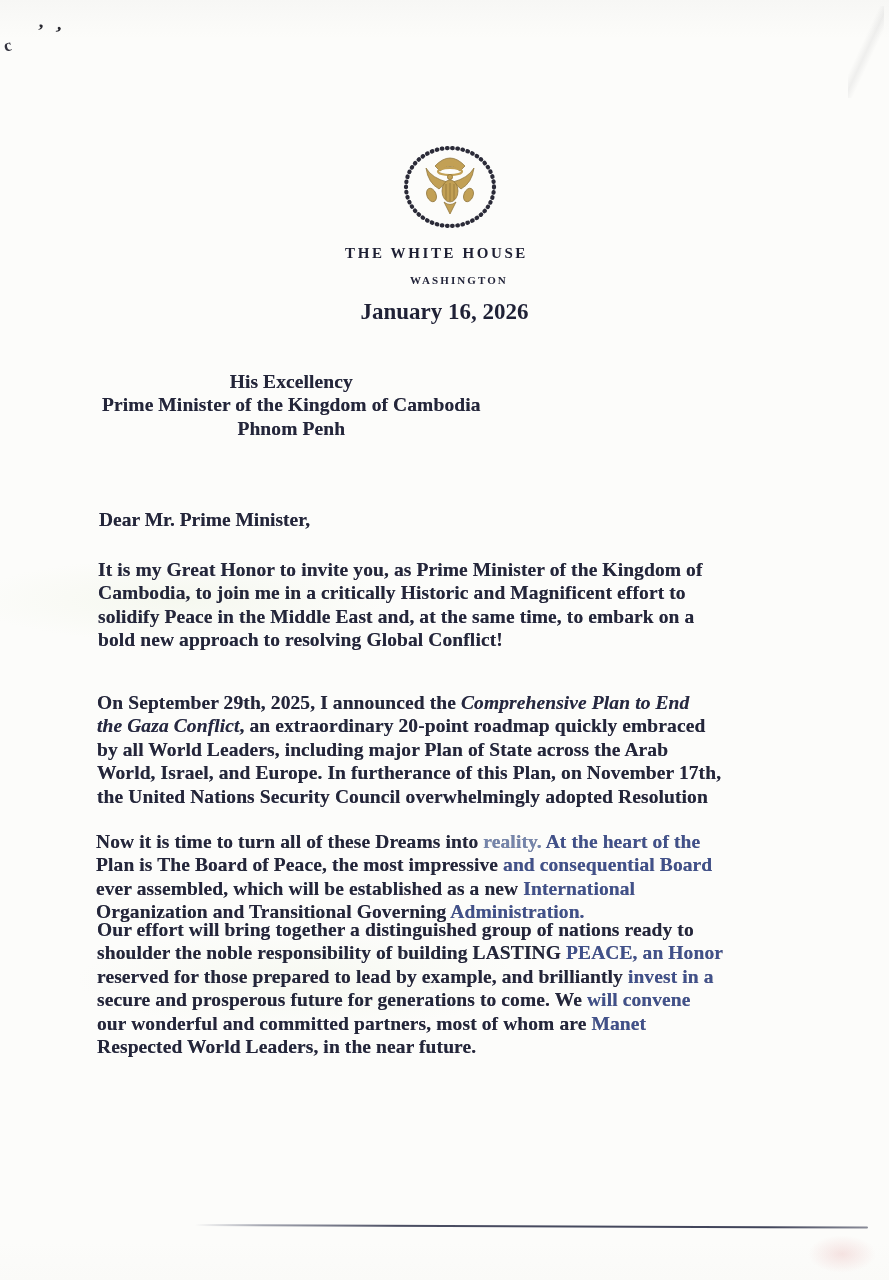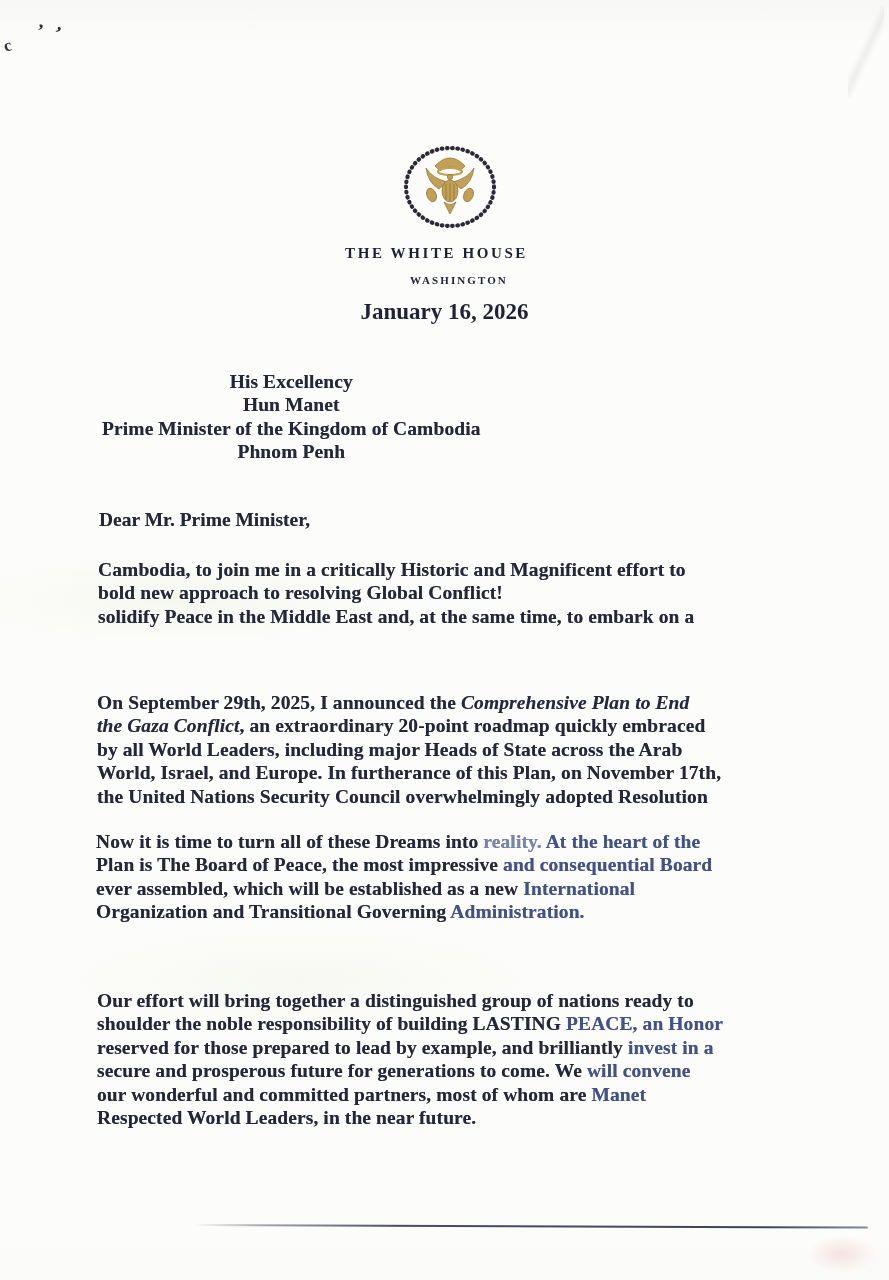--- a/index.html
+++ b/index.html
@@ -48,21 +48,21 @@
     font-size:23px;font-weight:700;color:#1f2136;
   }
   
   .block{position:absolute;font-size:19.5px;font-weight:700;line-height:23.4px;letter-spacing:0.1px;}
   .block .line{white-space:pre;text-shadow:0 0 0.5px rgba(32,34,58,0.55);}
   .addr{left:102px;top:370px;}
   .salutation{left:99px;top:509px;font-size:19.5px;font-weight:700;position:absolute;text-shadow:0 0 0.5px rgba(32,34,58,0.55);}
   .p1{left:98px;top:558px;}
   .p2{left:97px;top:671px;margin-top:20px;}
   .p3{left:96px;top:830px;}
-  .p4{left:97px;top:989px;}
+  .p4{left:97px;top:918px;}
   .seg-d{color:#24263a;text-align:center;}
   .seg-n{color:#41518a;}
   .seg-f{color:#7585ab;}
   .seg-i{color:#262840;font-style:italic;}
 </style>
 </head>
 <body>
 
 <div class="page">
 
@@ -86,36 +86,36 @@
       <path d="M43,58 L49,70 L55,58 Q49,63 43,58 Z"></path>
     </g>
   </svg>
 
   <div class="wh-title">THE WHITE HOUSE</div>
   <div class="wh-sub">WASHINGTON</div>
   <div class="date">January 16, 2026</div>
 
   <div class="block addr">
       <div class="line seg-d">His Excellency</div>
-      <div class="line seg-d">Hun Manet</div>
       <div class="line seg-d">Prime Minister of the Kingdom of Cambodia</div>
       <div class="line seg-d">Phnom Penh</div>
     </div>
 
   <div class="salutation">Dear Mr. Prime Minister,</div>
 
   <div class="block p1">
+      <div class="line"><span class="seg-d">It is my Great Honor to invite you, as Prime Minister of the Kingdom of</span></div>
       <div class="line"><span class="seg-d">Cambodia, to join me in a critically Historic and Magnificent effort to</span></div>
+      <div class="line"><span class="seg-d">solidify Peace in the Middle East and, at the same time, to embark on a</span></div>
       <div class="line"><span class="seg-d">bold new approach to resolving Global Conflict!</span></div>
-      <div class="line"><span class="seg-d">solidify Peace in the Middle East and, at the same time, to embark on a</span></div>
     </div>
   <div class="block p2">
       <div class="line"><span class="seg-d">On September 29th, 2025, I announced the </span><span class="seg-i">Comprehensive Plan to End</span></div>
       <div class="line"><span class="seg-i">the Gaza Conflict</span><span class="seg-d">, an extraordinary 20-point roadmap quickly embraced</span></div>
-      <div class="line"><span class="seg-d">by all World Leaders, including major Heads of State across the Arab</span></div>
+      <div class="line"><span class="seg-d">by all World Leaders, including major Plan of State across the Arab</span></div>
       <div class="line"><span class="seg-d">World, Israel, and Europe. In furtherance of this Plan, on November 17th,</span></div>
       <div class="line"><span class="seg-d">the United Nations Security Council overwhelmingly adopted Resolution</span></div>
     </div>
   <div class="block p3">
       <div class="line"><span class="seg-d">Now it is time to turn all of these Dreams into </span><span class="seg-f">reality.</span><span class="seg-n"> At the heart of the</span></div>
       <div class="line"><span class="seg-d">Plan is The Board of Peace, the most impressive </span><span class="seg-n">and consequential Board</span></div>
       <div class="line"><span class="seg-d">ever assembled, which will be established as a new </span><span class="seg-n">International</span></div>
       <div class="line"><span class="seg-d">Organization and Transitional Governing </span><span class="seg-n">Administration.</span></div>
     </div>
   <div class="block p4">

